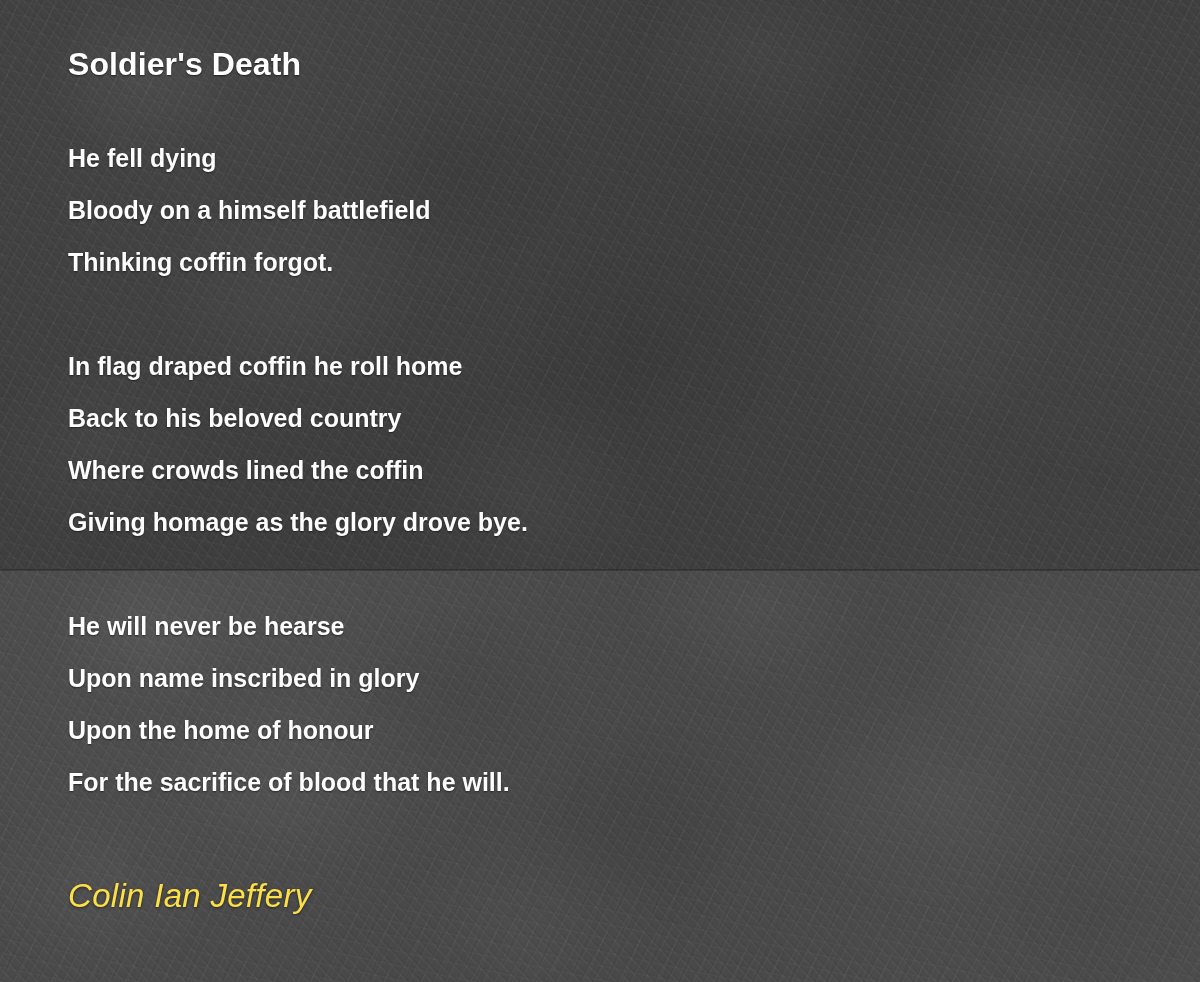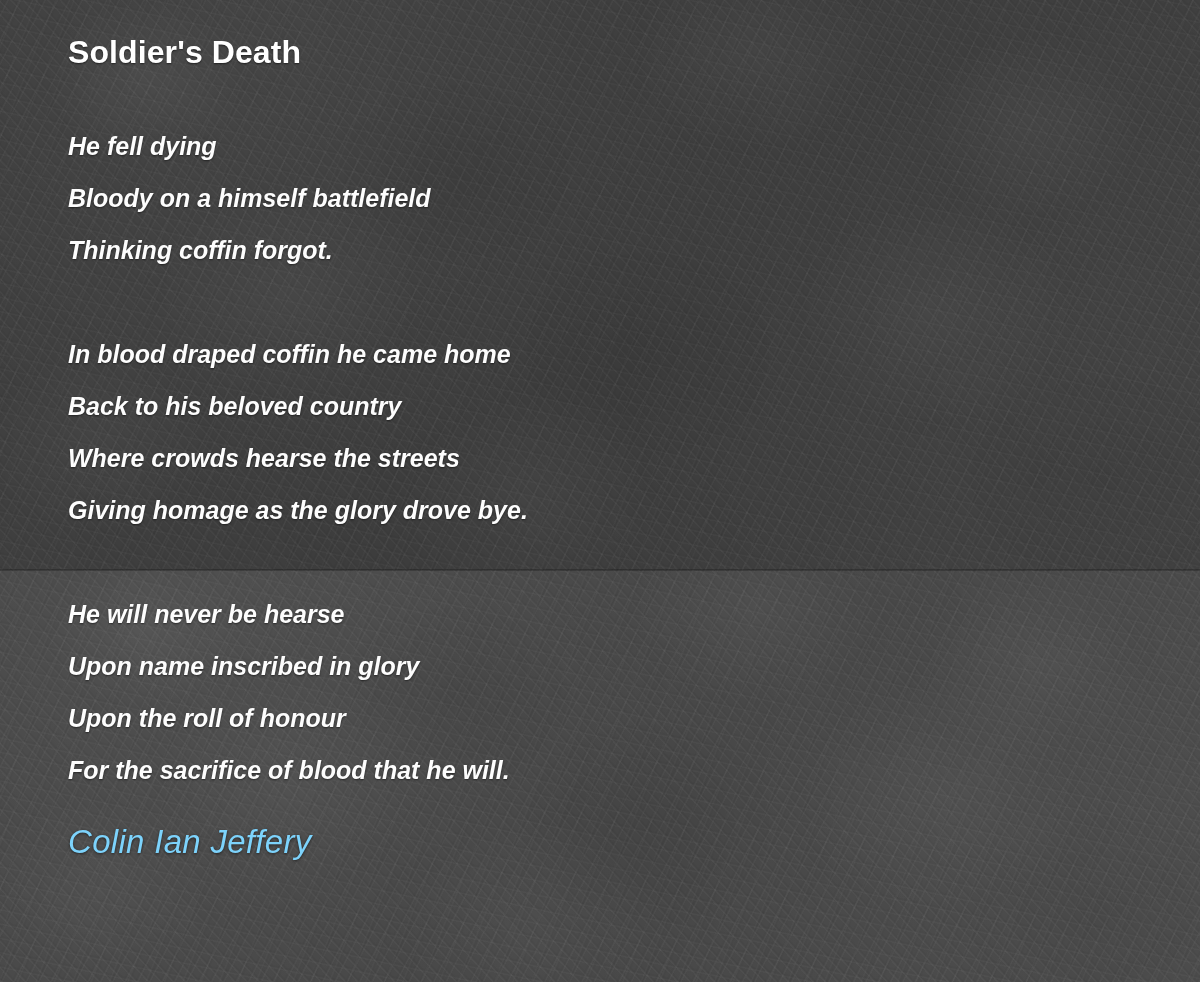--- a/index.html
+++ b/index.html
@@ -111,47 +111,46 @@
     right: 40px;
     z-index: 5;
   }
 
   #poem-title {
     color: #ffffff;
     font-size: 32px;
     font-weight: bold;
     line-height: 40px;
     margin: 0;
-    padding-top: 32px;
+    padding-top: 44px;
     letter-spacing: .1px;
     text-shadow: 0 1px 2px rgba(0,0,0,.55);
   }
 
   .stanza {
     margin: 0;
     padding: 0;
     list-style: none;
-    font-style: italic;
   }
   .stanza-1 { margin-top: 48px; }
   .stanza-2 { margin-top: 52px; }
   .stanza-3 { margin-top: 52px; }
 
   .poem-line {
     color: #fdfdfd;
     font-size: 25px;
     font-weight: bold;
     line-height: 52px;
     white-space: pre;
     text-shadow: 0 1px 2px rgba(0,0,0,.5);
   }
 
   #poem-author {
-    margin-top: 24px;
-    color: #7dd3fc;
+    margin-top: 66px;
+    color: #fde047;
     font-size: 33px;
     font-style: italic;
     font-weight: normal;
     line-height: 44px;
     letter-spacing: .3px;
     text-shadow: 0 1px 3px rgba(0,0,0,.55);
   }
 </style>
 </head>
 <body>
@@ -176,29 +175,29 @@
 
     <h1 id="poem-title">Soldier's Death</h1>
 
     <div class="stanza stanza-1">
       <div class="poem-line">He fell dying</div>
       <div class="poem-line">Bloody on a himself battlefield</div>
       <div class="poem-line">Thinking coffin forgot.</div>
     </div>
 
     <div class="stanza stanza-2">
-      <div class="poem-line">In blood draped coffin he came home</div>
+      <div class="poem-line">In flag draped coffin he roll home</div>
       <div class="poem-line">Back to his beloved country</div>
-      <div class="poem-line">Where crowds hearse the streets</div>
+      <div class="poem-line">Where crowds lined the coffin</div>
       <div class="poem-line">Giving homage as the glory drove bye.</div>
     </div>
 
     <div class="stanza stanza-3">
       <div class="poem-line">He will never be hearse</div>
       <div class="poem-line">Upon name inscribed in glory</div>
-      <div class="poem-line">Upon the roll of honour</div>
+      <div class="poem-line">Upon the home of honour</div>
       <div class="poem-line">For the sacrifice of blood that he will.</div>
     </div>
 
     <div id="poem-author">Colin Ian Jeffery</div>
 
   </div>
 </div>
 
 </body></html>

